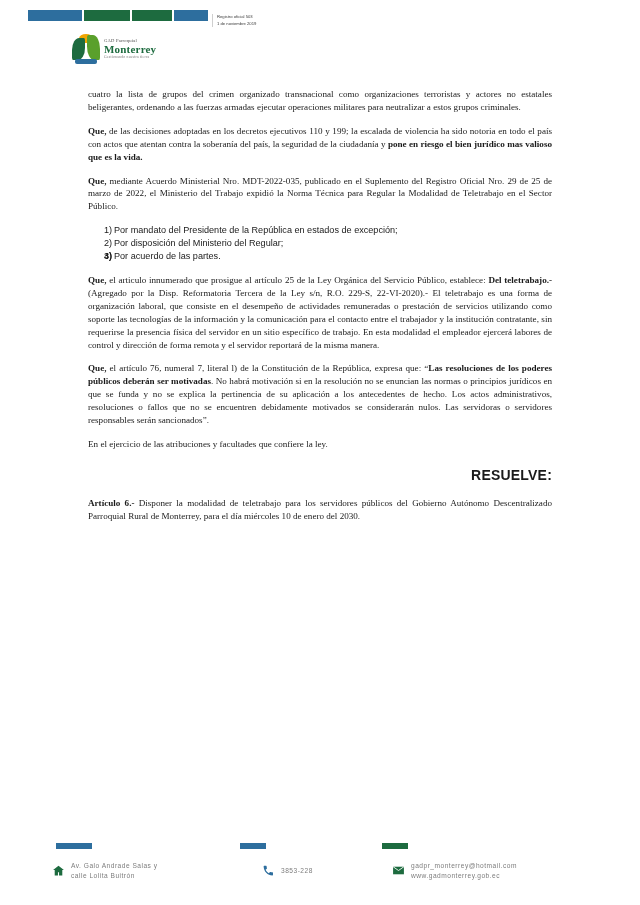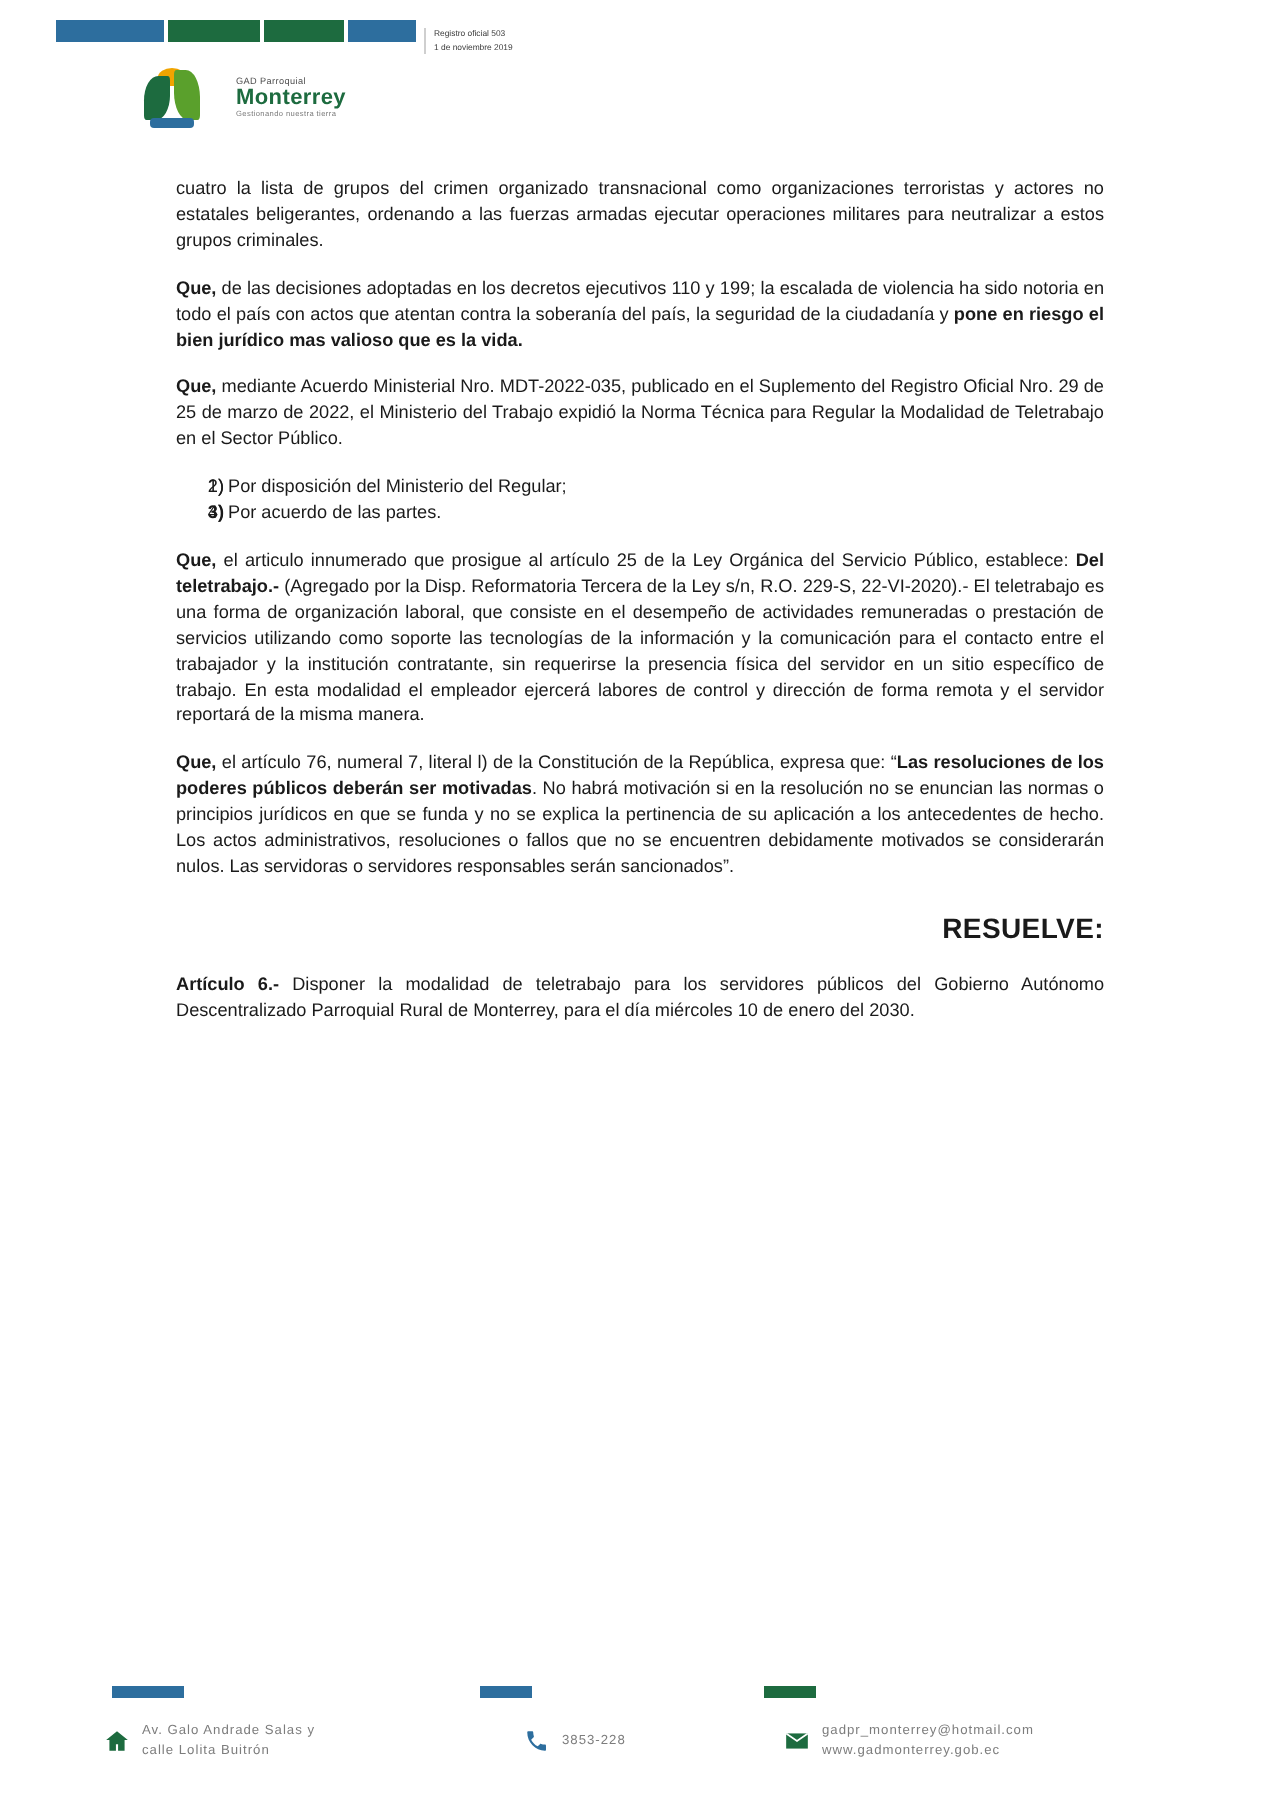--- a/index.html
+++ b/index.html
@@ -46,21 +46,22 @@
     padding-left: 4px;
   }
   .registro-box div { white-space: nowrap; font-size: 4.2px; }
 
   .logo-wrap {
     position: absolute;
     top: 34px;
     left: 72px;
     display: flex;
     align-items: center;
-    gap: 18px;
+    gap: 4px;
+    font-family: Liberation Serif, serif;
   }
   .logo-mark {
     width: 28px;
     height: 30px;
     position: relative;
   }
   .logo-mark .leaf-l {
     position: absolute;
     left: 0; top: 4px;
     width: 13px; height: 22px;
@@ -111,20 +112,21 @@
     position: absolute;
     top: 88px;
     left: 88px;
     width: 464px;
   }
   p {
     margin: 0 0 11px 0;
     font-size: 9.1px;
     line-height: 1.42;
     text-align: justify;
+    font-family: Liberation Serif, serif;
   }
   b { font-weight: bold; }
 
   ol.items {
     margin: 0 0 11px 0;
     padding-left: 26px;
     list-style: none;
   }
   ol.items li {
     font-size: 9.1px;
@@ -241,41 +243,42 @@
     <b>Que,</b><span> de las decisiones adoptadas en los decretos ejecutivos 110 y 199; la escalada de violencia ha sido notoria en todo el país con actos que atentan contra la soberanía del país, la seguridad de la ciudadanía y </span><b>pone en riesgo el bien jurídico mas valioso que es la vida.</b>
   </p>
 
   <p>
     <b>Que,</b><span> mediante Acuerdo Ministerial Nro. MDT-2022-035, publicado en el Suplemento del Registro Oficial Nro. 29 de 25 de marzo de 2022, el Ministerio del Trabajo expidió la Norma Técnica para Regular la Modalidad de Teletrabajo en el Sector Público.</span>
   </p>
 
 
   <ol class="items">
     <li>
-      <span class="num">1)</span>
+      <span class="num">1)</span><span>Por mandato del Presidente de la República en estados de excepción;</span>
     </li>
     <li>
       <span class="num">2)</span><span>Por disposición del Ministerio del Regular;</span>
     </li>
     <li class="strong">
       <span class="num">3)</span>
     </li>
     <li>
       <span class="num">4)</span><span>Por acuerdo de las partes.</span>
     </li>
   </ol>
 
   <p>
     <b>Que,</b><span> el articulo innumerado que prosigue al artículo 25 de la Ley Orgánica del Servicio Público, establece: </span><b>Del teletrabajo.-</b><span> (Agregado por la Disp. Reformatoria Tercera de la Ley s/n, R.O. 229-S, 22-VI-2020).- El teletrabajo es una forma de organización laboral, que consiste en el desempeño de actividades remuneradas o prestación de servicios utilizando como soporte las tecnologías de la información y la comunicación para el contacto entre el trabajador y la institución contratante, sin requerirse la presencia física del servidor en un sitio específico de trabajo. En esta modalidad el empleador ejercerá labores de control y dirección de forma remota y el servidor reportará de la misma manera.</span>
   </p>
 
   <p>
     <b>Que,</b><span> el artículo 76, numeral 7, literal l) de la Constitución de la República, expresa que: “</span><b>Las resoluciones de los poderes públicos deberán ser motivadas</b><span>. No habrá motivación si en la resolución no se enuncian las normas o principios jurídicos en que se funda y no se explica la pertinencia de su aplicación a los antecedentes de hecho. Los actos administrativos, resoluciones o fallos que no se encuentren debidamente motivados se considerarán nulos. Las servidoras o servidores responsables serán sancionados”.</span>
   </p>
 
+  <p>En el ejercicio de las atribuciones y facultades que confiere la ley.</p>
 
   <h2 class="resuelve">RESUELVE:</h2>
 
   <p>
     <b>Artículo 6.-</b><span> Disponer la modalidad de teletrabajo para los servidores públicos del Gobierno Autónomo Descentralizado Parroquial Rural de Monterrey, para el día miércoles 10 de enero del 2030.</span>
   </p>
 </div>
 
 <div class="footer">
   <div class="footer-bars">

